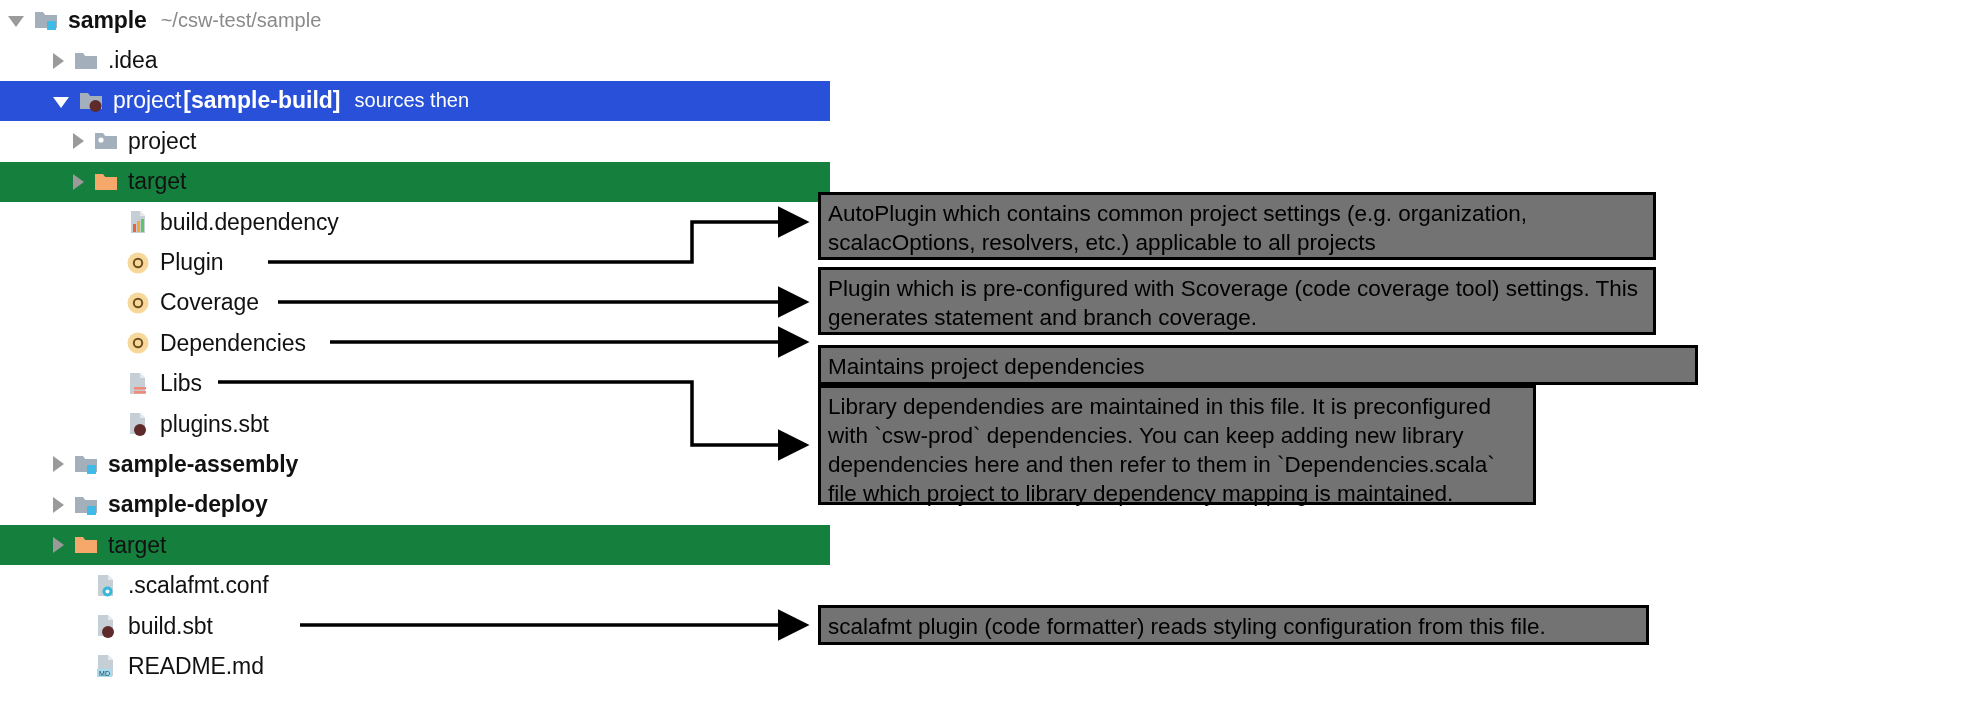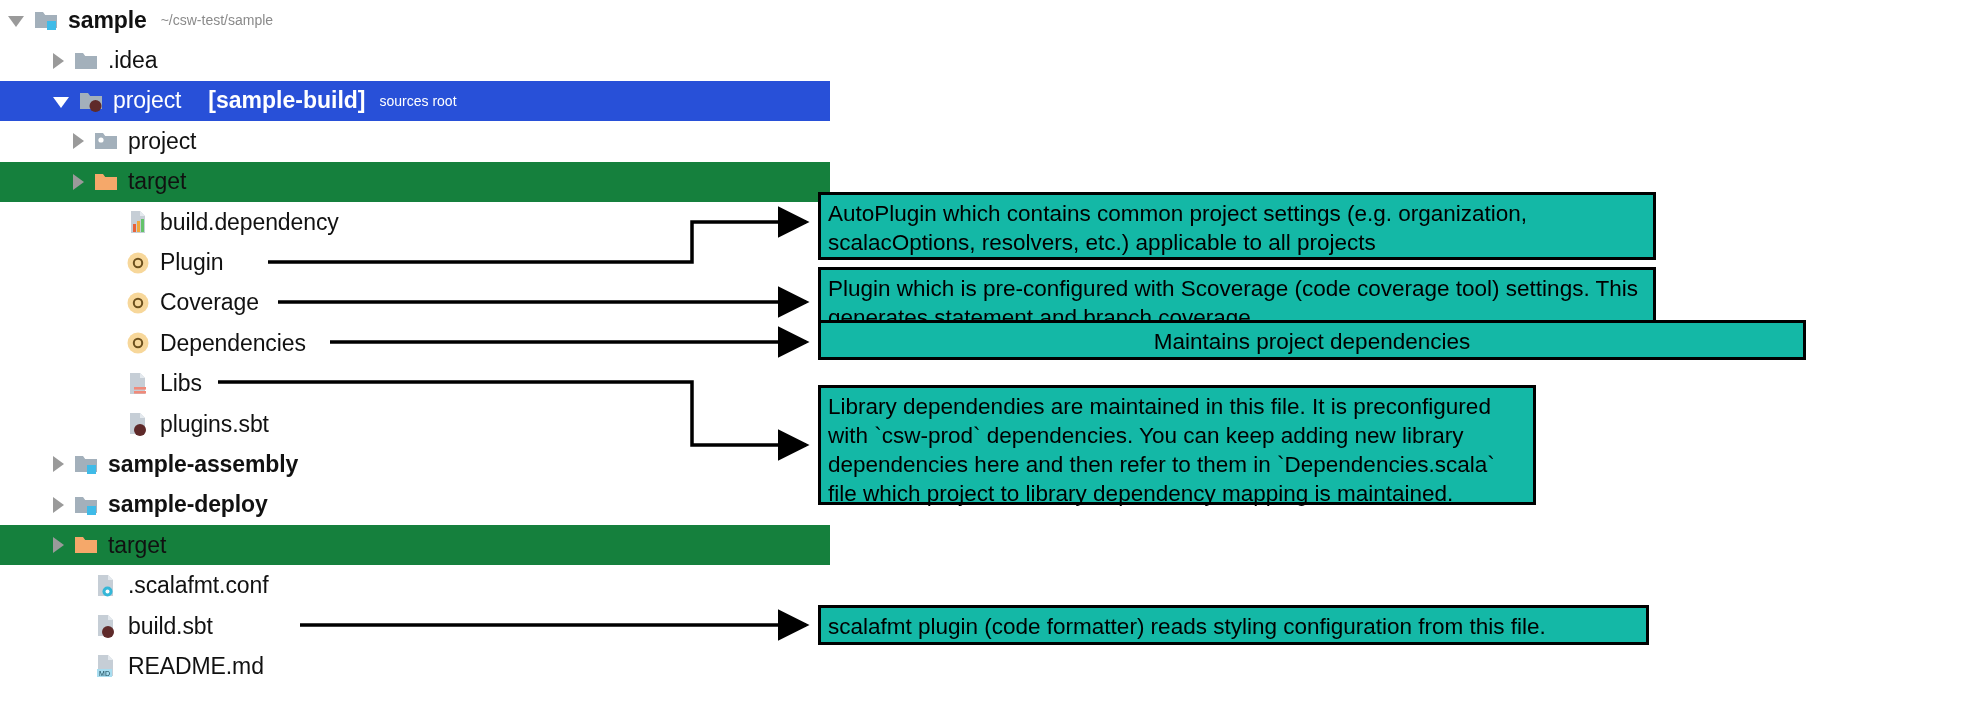--- a/index.html
+++ b/index.html
@@ -64,44 +64,44 @@
   .ico svg { display: block; width: 26px; height: 26px; }
 
   .lbl {
     font-size: 23px;
     color: #111111;
     letter-spacing: -0.1px;
   }
   .lbl.b { font-weight: bold; }
   .row.sel .lbl { color: #ffffff; }
   .sub {
-    font-size: 14px;
+    font-size: 20px;
     color: #8a8a8a;
     margin-left: 14px;
   }
   .row.sel .sub { color: #ffffff; }
   .tag {
     font-size: 23px;
     font-weight: bold;
-    margin-left: 27px;
+    margin-left: 2px;
     color: #111;
   }
   .row.sel .tag { color: #ffffff; }
 
   
   .i0 { padding-left: 8px; }
   .i1 { padding-left: 53px; }
   .i2 { padding-left: 73px; }
   .i3 { padding-left: 105px; }
 
   
   .callout {
     position: absolute;
     box-sizing: border-box;
-    background: #14b8a6;
+    background: #737373;
     border: 3px solid #000000;
     font-family: "Liberation Sans", sans-serif;
     font-size: 22.5px;
     line-height: 29px;
     color: #000000;
     padding: 4px 7px 5px 7px;
   }
 
   
   #wires {
@@ -138,21 +138,21 @@
     <div class="row i1 sel">
       <span class="arrow down"></span>
       <span class="ico">
         <svg viewBox="0 0 26 26">
         <path d="M2 5h8l2.2 3H24v13H2z" fill="#a3b0bb"></path>
         <circle cx="17.5" cy="18" r="6" fill="#5f2a2a"></circle>
       </svg>
       </span>
       <span class="lbl">project</span>
       <span class="tag">[sample-build]</span>
-      <span class="sub">sources root</span>
+      <span class="sub">sources then</span>
     </div>
     <div class="row i2">
       <span class="arrow"></span>
       <span class="ico">
         <svg viewBox="0 0 26 26">
         <path d="M2 5h8l2.2 3H24v13H2z" fill="#a3b0bb"></path>
         <circle cx="8" cy="12" r="2.6" fill="#ffffff"></circle>
       </svg>
       </span>
       <span class="lbl">project</span>
@@ -297,21 +297,21 @@
       </svg>
       </span>
       <span class="lbl">README.md</span>
     </div>
   </div>
 
 <div class="callout" id="co-common" style="left:818px; top:192px; width:838px; height:68px;">AutoPlugin which contains common project settings (e.g. organization, scalacOptions, resolvers, etc.) applicable to all projects</div>
 
 <div class="callout" id="co-coverage" style="left:818px; top:267px; width:838px; height:68px;">Plugin which is pre-configured with Scoverage (code coverage tool) settings. This generates statement and branch coverage.</div>
 
-<div class="callout" id="co-deps" style="left:818px; top:320px; width:988px; height:40px;text-align:center;">Maintains project dependencies</div>
+<div class="callout" id="co-deps" style="left:818px; top:345px; width:880px; height:40px;">Maintains project dependencies</div>
 
 <div class="callout" id="co-libs" style="left:818px; top:385px; width:718px; height:120px;">Library dependendies are maintained in this file.  It is preconfigured with `csw-prod` dependencies.  You can keep adding new library dependencies here and then refer to them in `Dependencies.scala` file which project to library dependency mapping is maintained.</div>
 
 <div class="callout" id="co-fmt" style="left:818px; top:605px; width:831px; height:40px;">scalafmt plugin (code formatter) reads styling configuration from this file.</div>
 
 <svg id="wires" viewBox="0 0 1980 728">
   <defs>
     <marker id="arw" markerWidth="9" markerHeight="9" refX="8" refY="4.5" orient="auto" markerUnits="strokeWidth">
       <path d="M0,0 L9,4.5 L0,9 z" fill="#000"></path>
     </marker>

